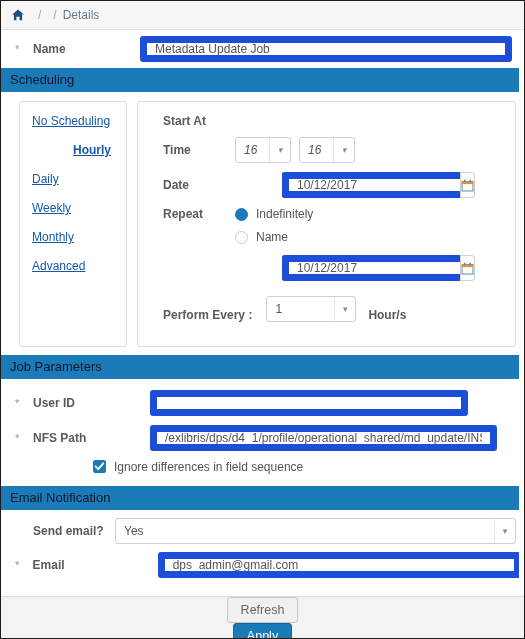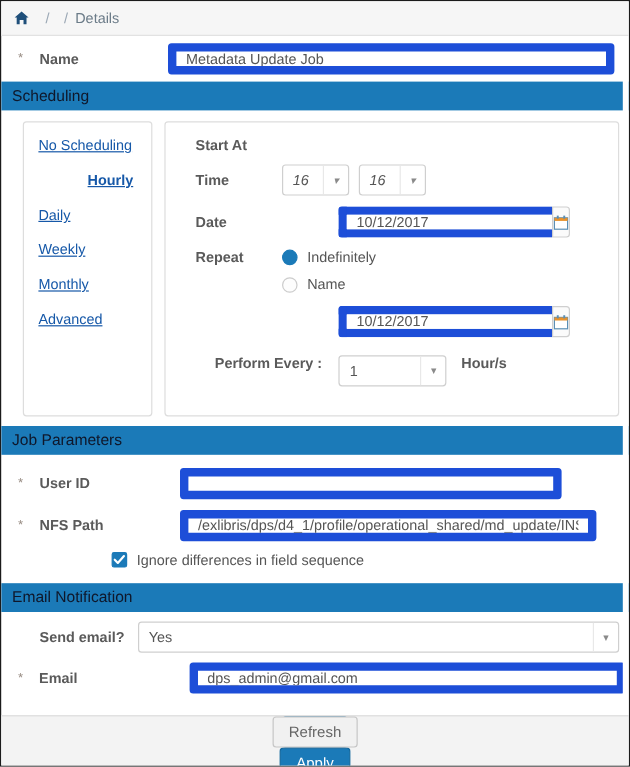--- a/index.html
+++ b/index.html
@@ -222,23 +222,22 @@
     flex-shrink: 0;
   }
   .radio.on { background: #1b7ab8; border: 1px solid #1b7ab8; }
   .radio.off { background: #fdfdfd; border: 1px solid #cccccc; }
   .radio-label { color: #555; font-size: 12px; }
 
   .until-date { margin-left: 72px; margin-bottom: 12px; }
 
   .perform-row {
     display: flex;
-    align-items: flex-start;
+    align-items: flex-end;
     margin-top: 15px;
-    margin-left: 16px;
   }
   .perform-label {
     font-weight: bold;
     color: #5a5a5a;
     font-size: 12px;
     margin-right: 14px;
   }
   .hour-unit {
     font-weight: bold;
     color: #5a5a5a;

